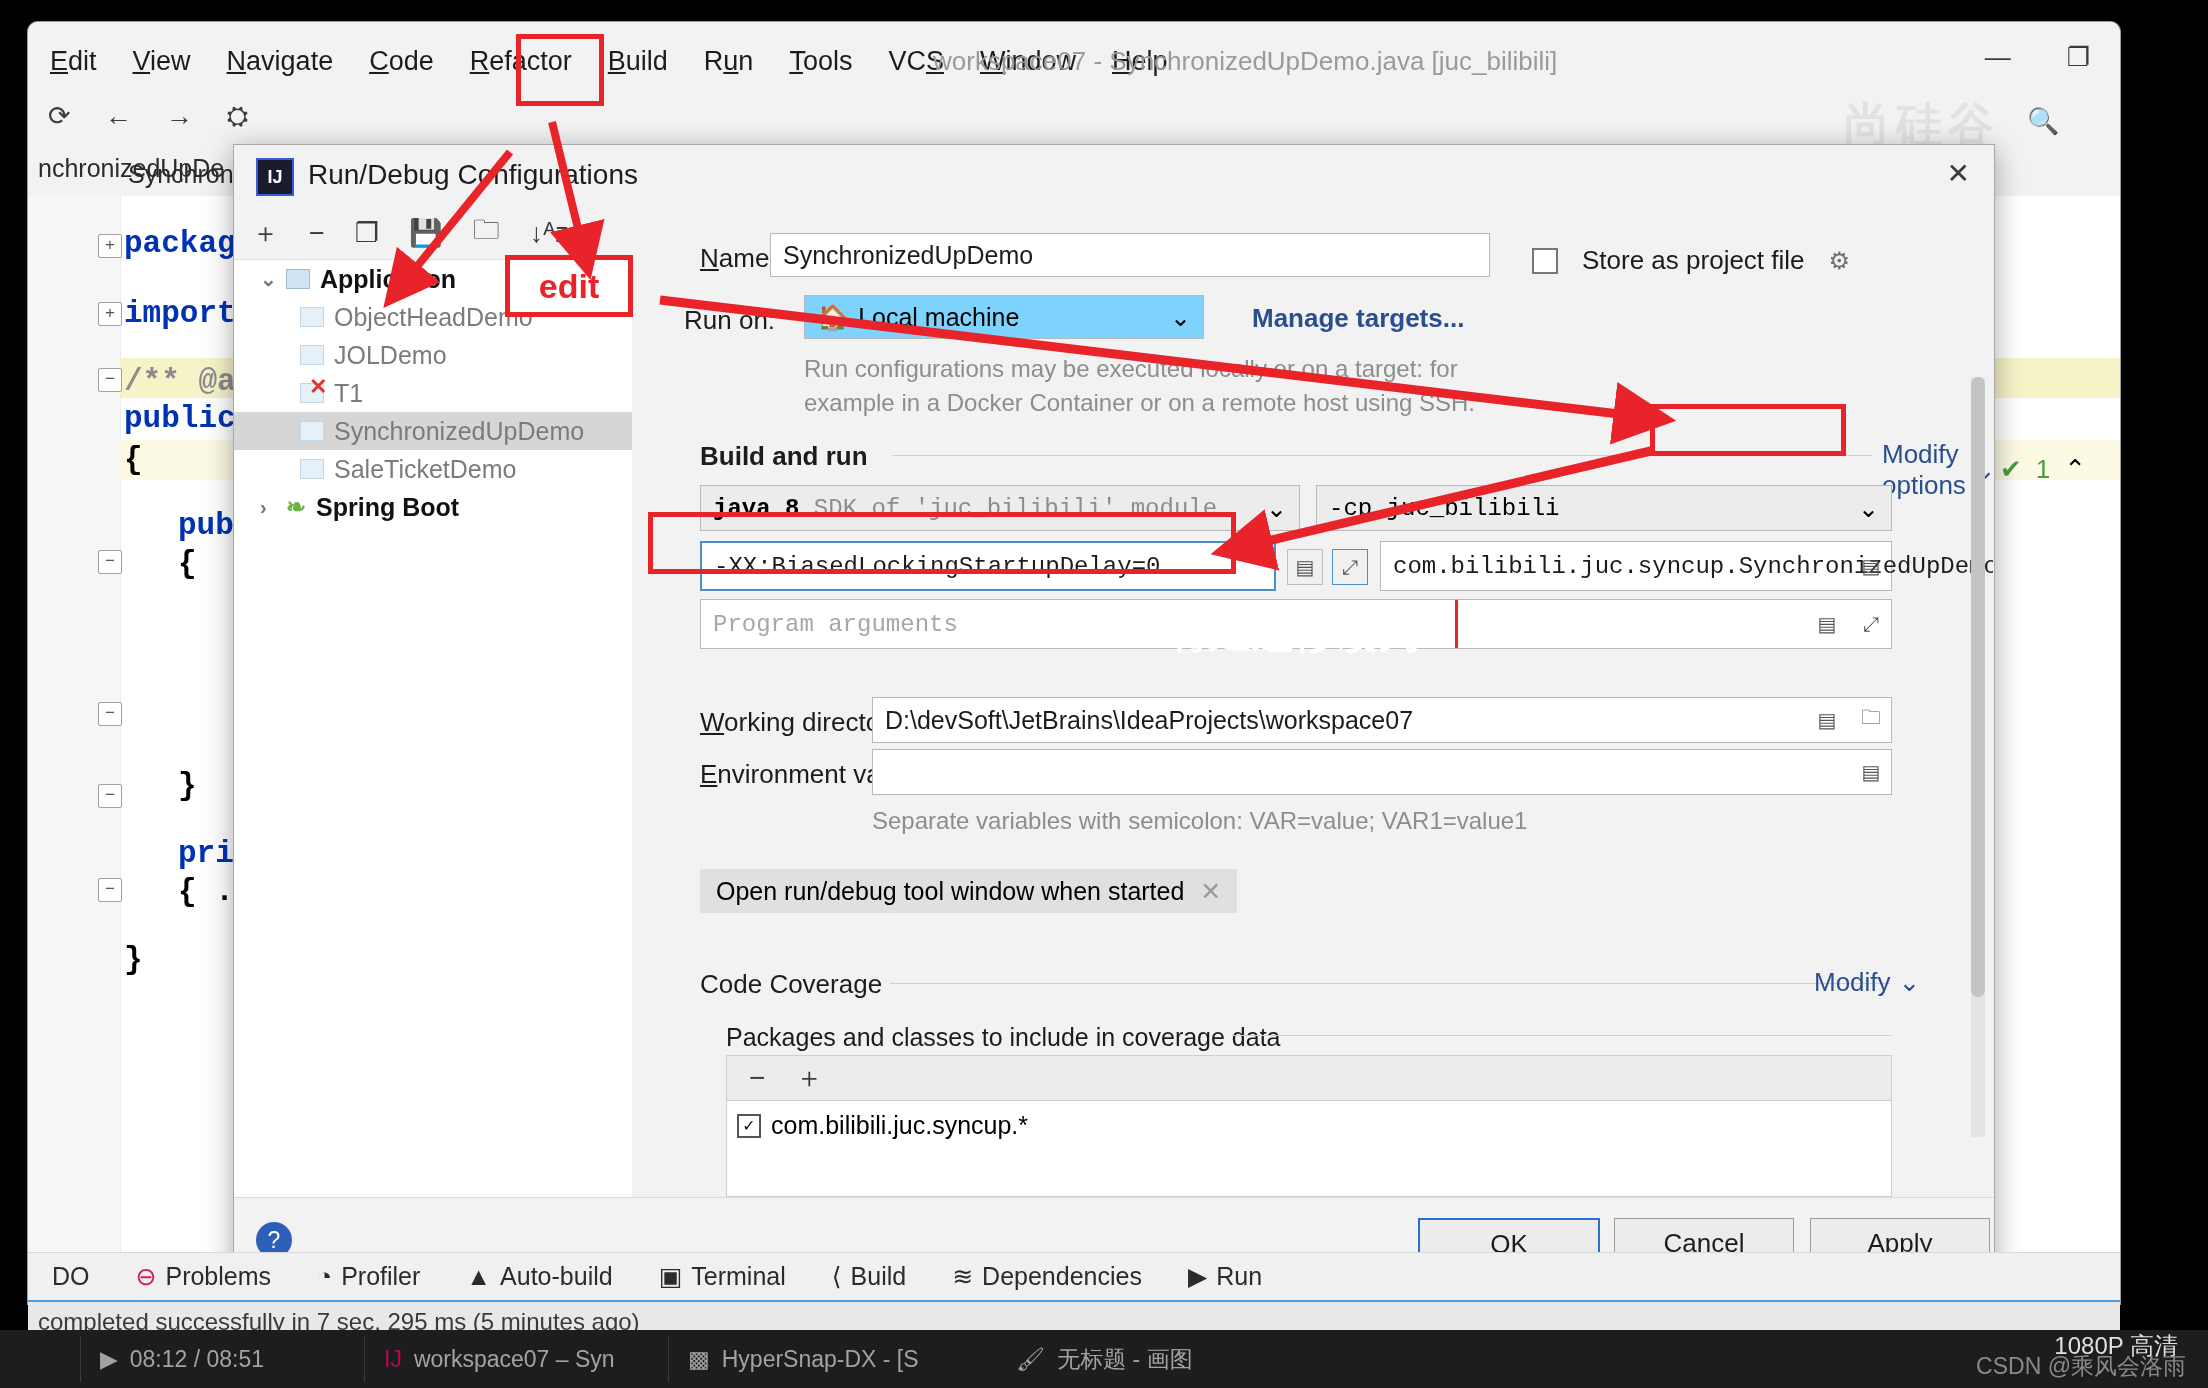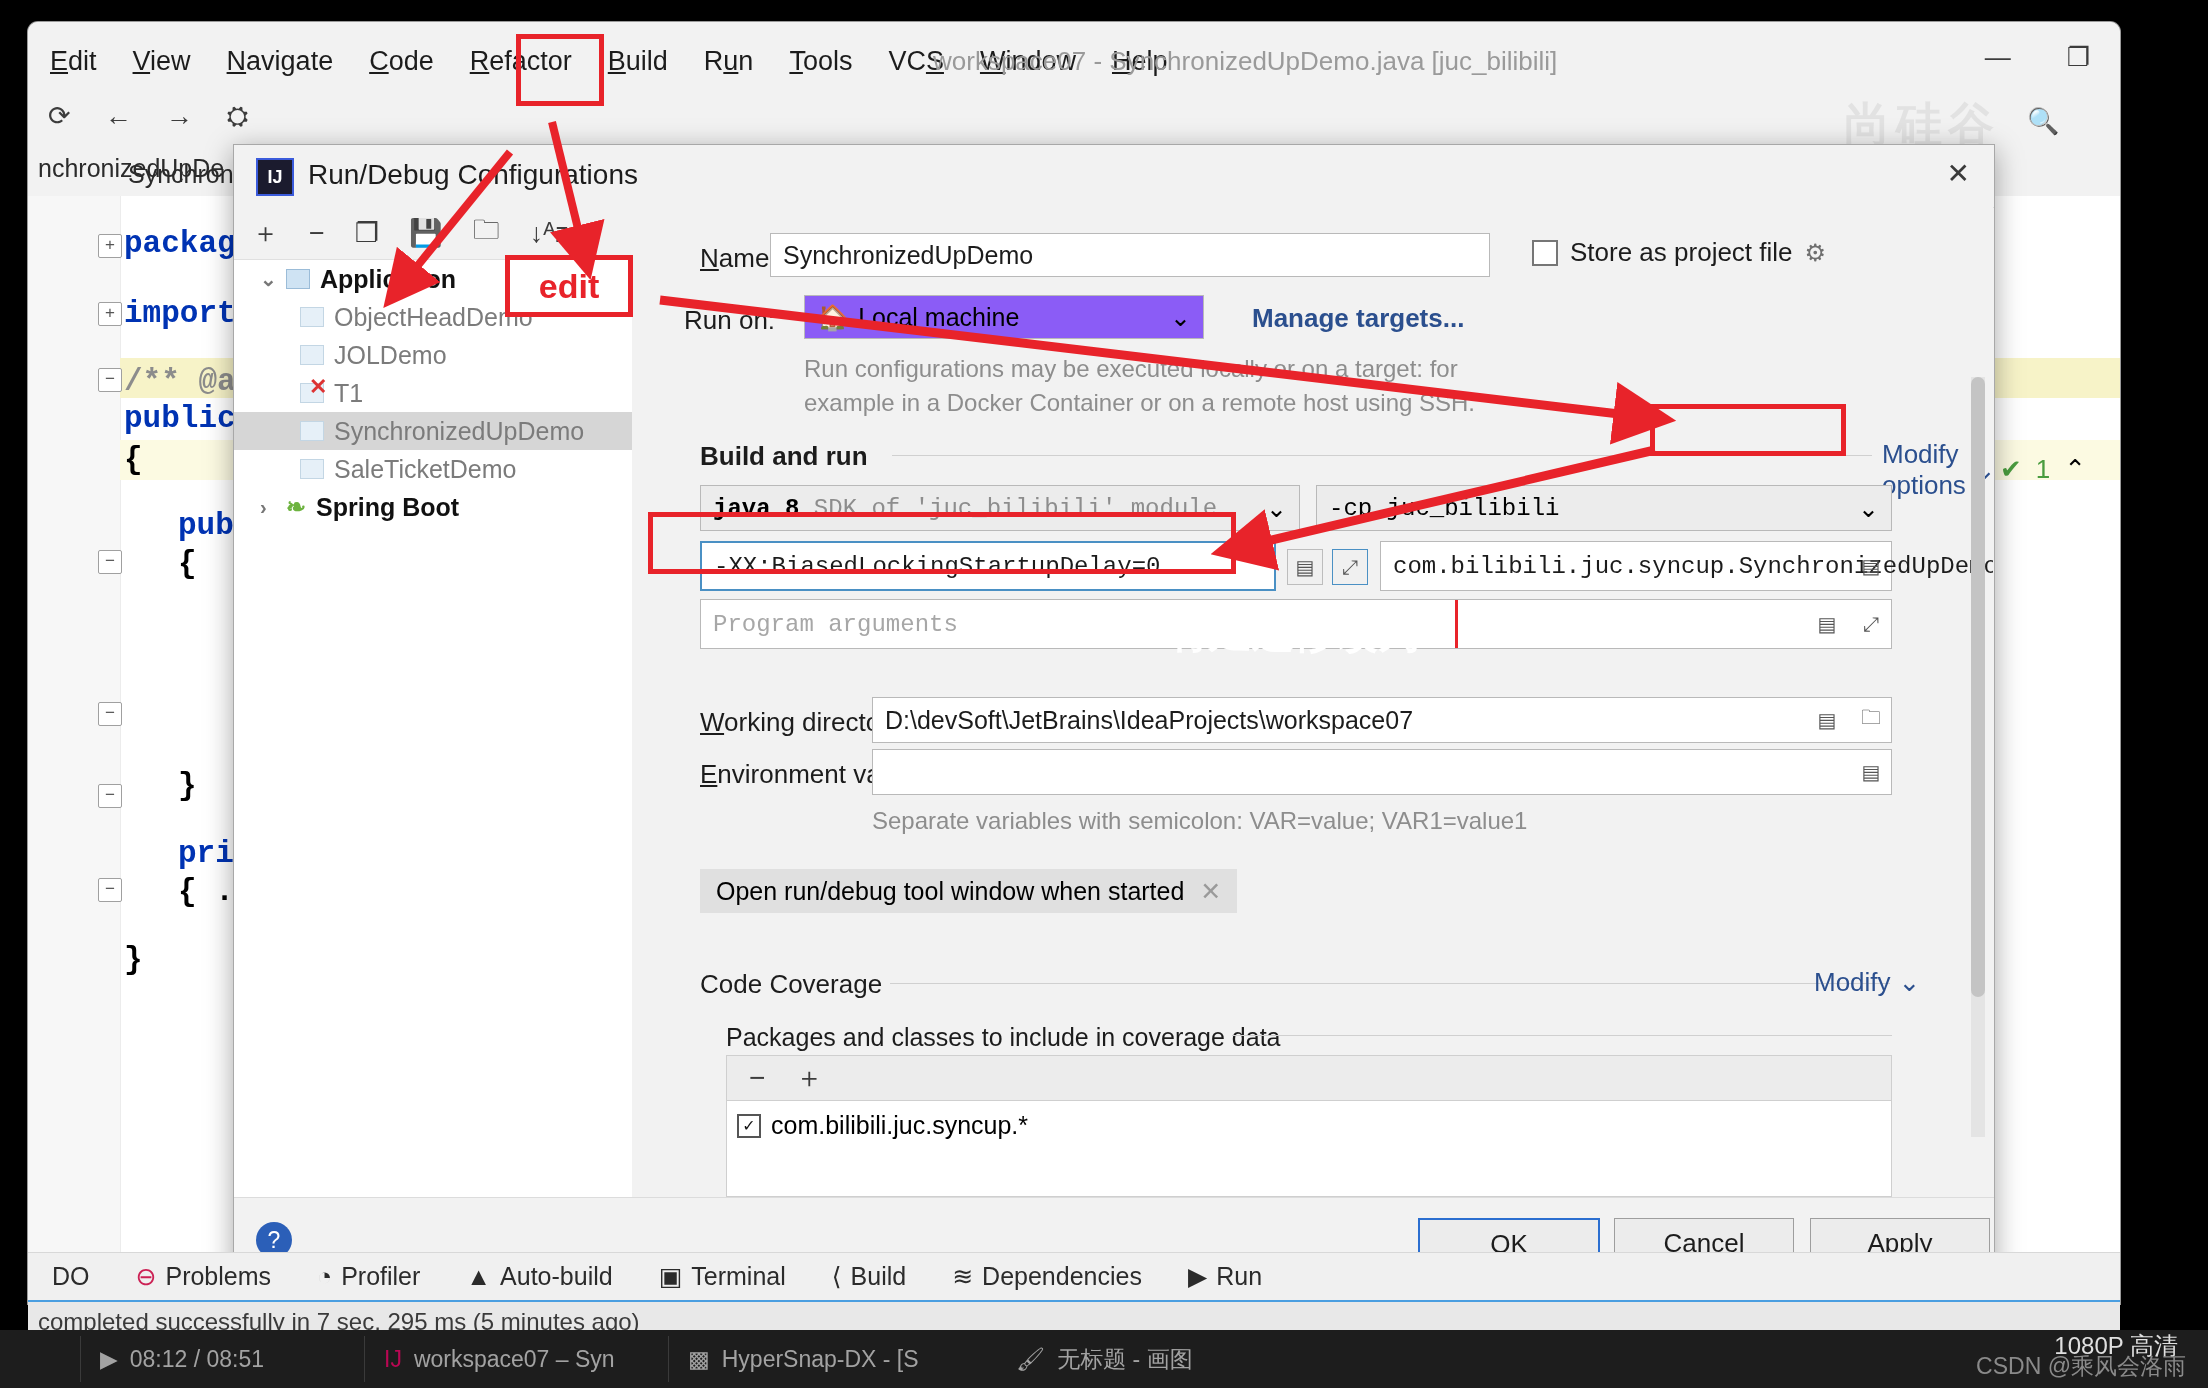--- a/index.html
+++ b/index.html
@@ -95,21 +95,21 @@
   .lbl{font-size:26px;color:#1c1c1c;}
   .lbl u{text-decoration:underline;}
   .field{background:#fff;border:1px solid #b9b9b9;box-sizing:border-box;
       font-size:25px;color:#1c1c1c;display:flex;align-items:center;padding:0 12px;}
   .field.mono{font-family:"Liberation Mono", monospace;font-size:24px;}
   .ph{color:#a7a7a7;}
   .hint{font-size:24px;color:#8d8d8d;}
   .link{color:#2b4f8e;cursor:pointer;}
   .sec-title{font-size:26px;color:#1c1c1c;font-weight:bold;}
   .rule{height:1px;background:#d0d0d0;}
-  .combo{background:#8b5cf6;border:1px solid #b9b9b9;box-sizing:border-box;display:flex;
+  .combo{background:#7dd3fc;border:1px solid #b9b9b9;box-sizing:border-box;display:flex;
       align-items:center;justify-content:space-between;padding:0 12px;font-size:25px;}
   .sqbtn{width:34px;height:34px;border:1px solid #bdbdbd;background:#f0f0f0;color:#555;
       display:flex;align-items:center;justify-content:center;font-size:20px;}
 
   
   #dlg-footer{position:absolute;left:0;top:1052px;width:1760px;height:84px;background:#f2f2f2;
       border-top:1px solid #dcdcdc;}
   #help-btn{position:absolute;left:22px;top:24px;width:36px;height:36px;border-radius:50%;
       background:#2b5fb8;color:#fff;font-size:23px;display:flex;align-items:center;justify-content:center;}
   .dbtn{position:absolute;top:20px;height:48px;width:178px;border:1px solid #9e9e9e;background:#ececec;
@@ -257,21 +257,21 @@
         <span>Spring Boot</span>
       </div>
 
       <div id="edit-templates">Edit configuration templates...</div>
     </div>
 
     <div id="dlg-right">
 
       <div class="lbl" style="position:absolute;left:68px;top:36px;"><u>N</u>ame:</div>
       <div class="field" style="position:absolute;left:138px;top:26px;width:720px;height:44px;">SynchronizedUpDemo</div>
-      <div style="position:absolute;left:900px;top:30px;display:flex;align-items:center;gap:12px;">
+      <div style="position:absolute;left:900px;top:38px;display:flex;align-items:center;gap:24px;">
         <span style="width:22px;height:22px;border:2px solid #767676;background:#fff;display:inline-block;"></span>
         <span class="lbl">Store as project file</span>
         <span style="color:#6f6f6f;font-size:24px;">⚙</span>
       </div>
 
       <div class="lbl" style="position:absolute;left:52px;top:98px;">Run on:</div>
       <div class="combo" style="position:absolute;left:172px;top:88px;width:400px;height:44px;">
         <span style="display:flex;gap:10px;align-items:center;">
           <span>🏠</span>
           <span>Local machine</span>

